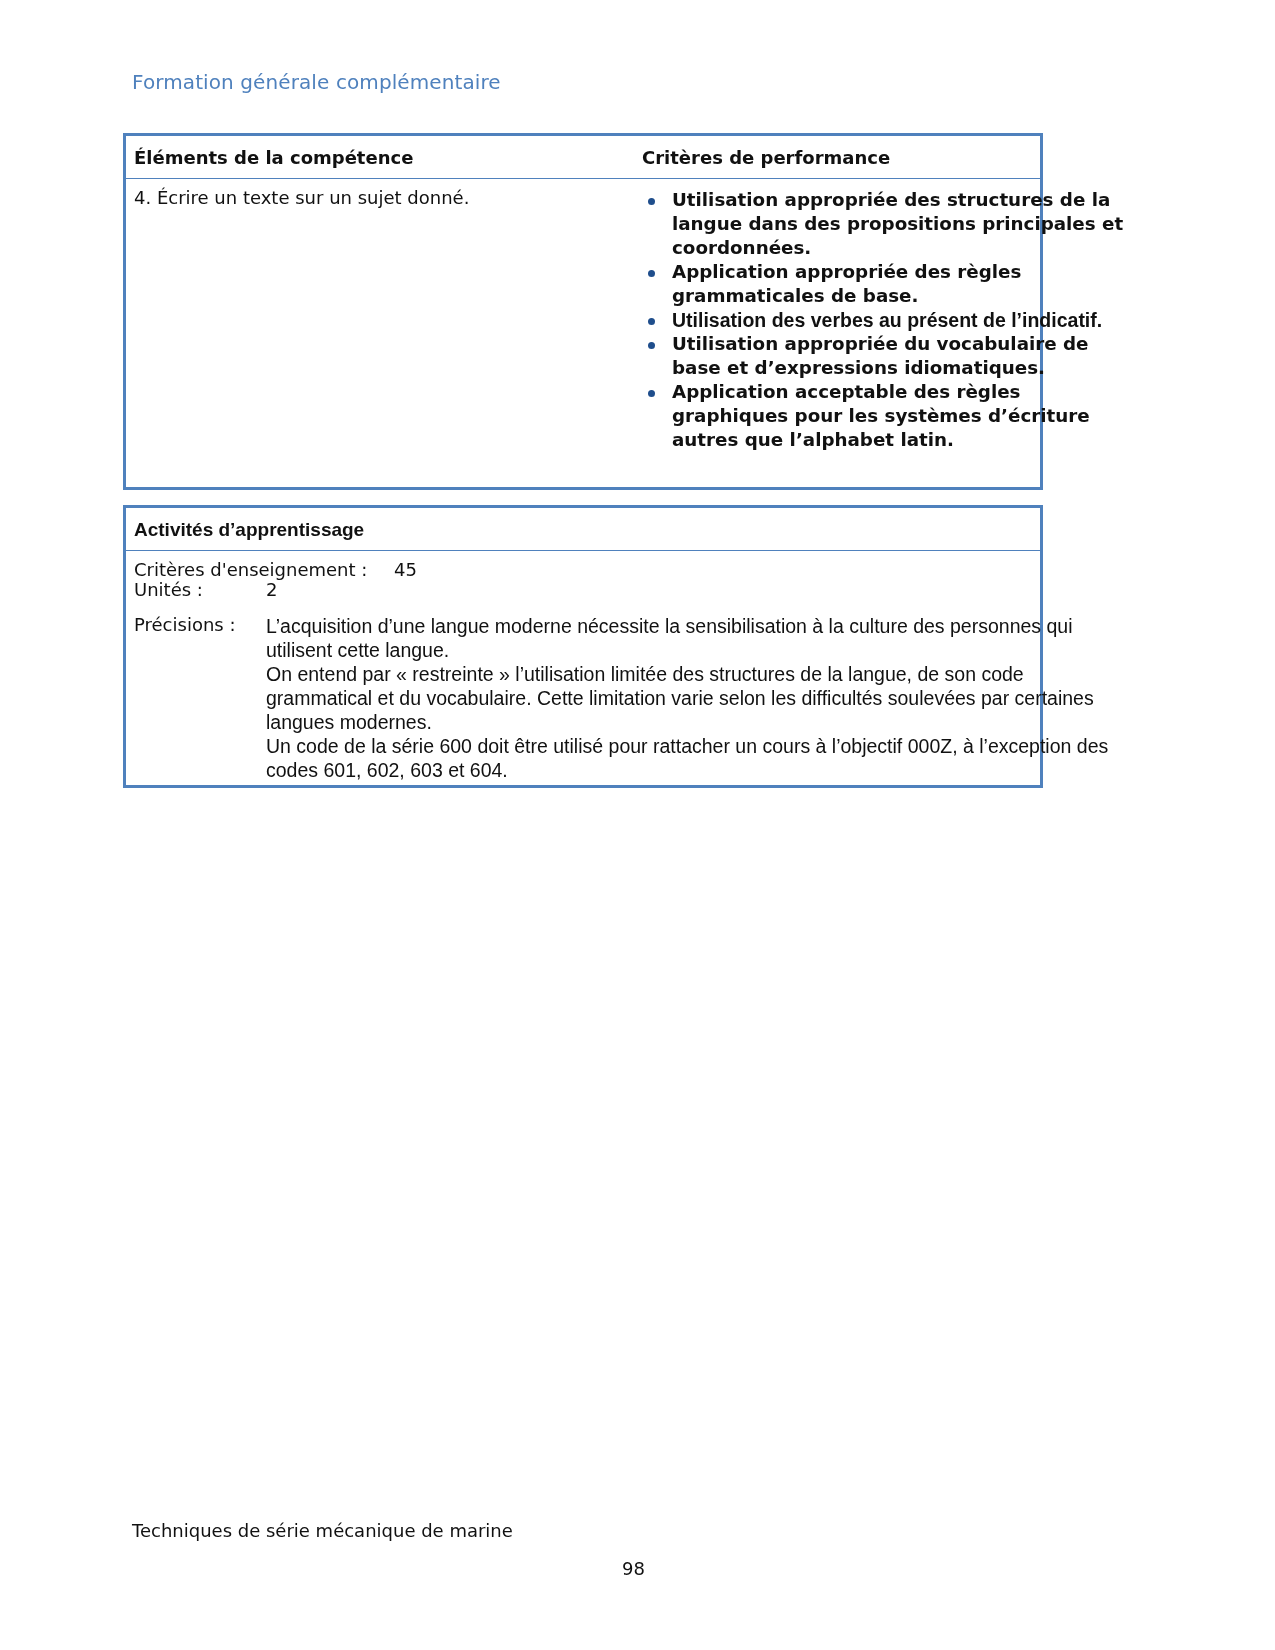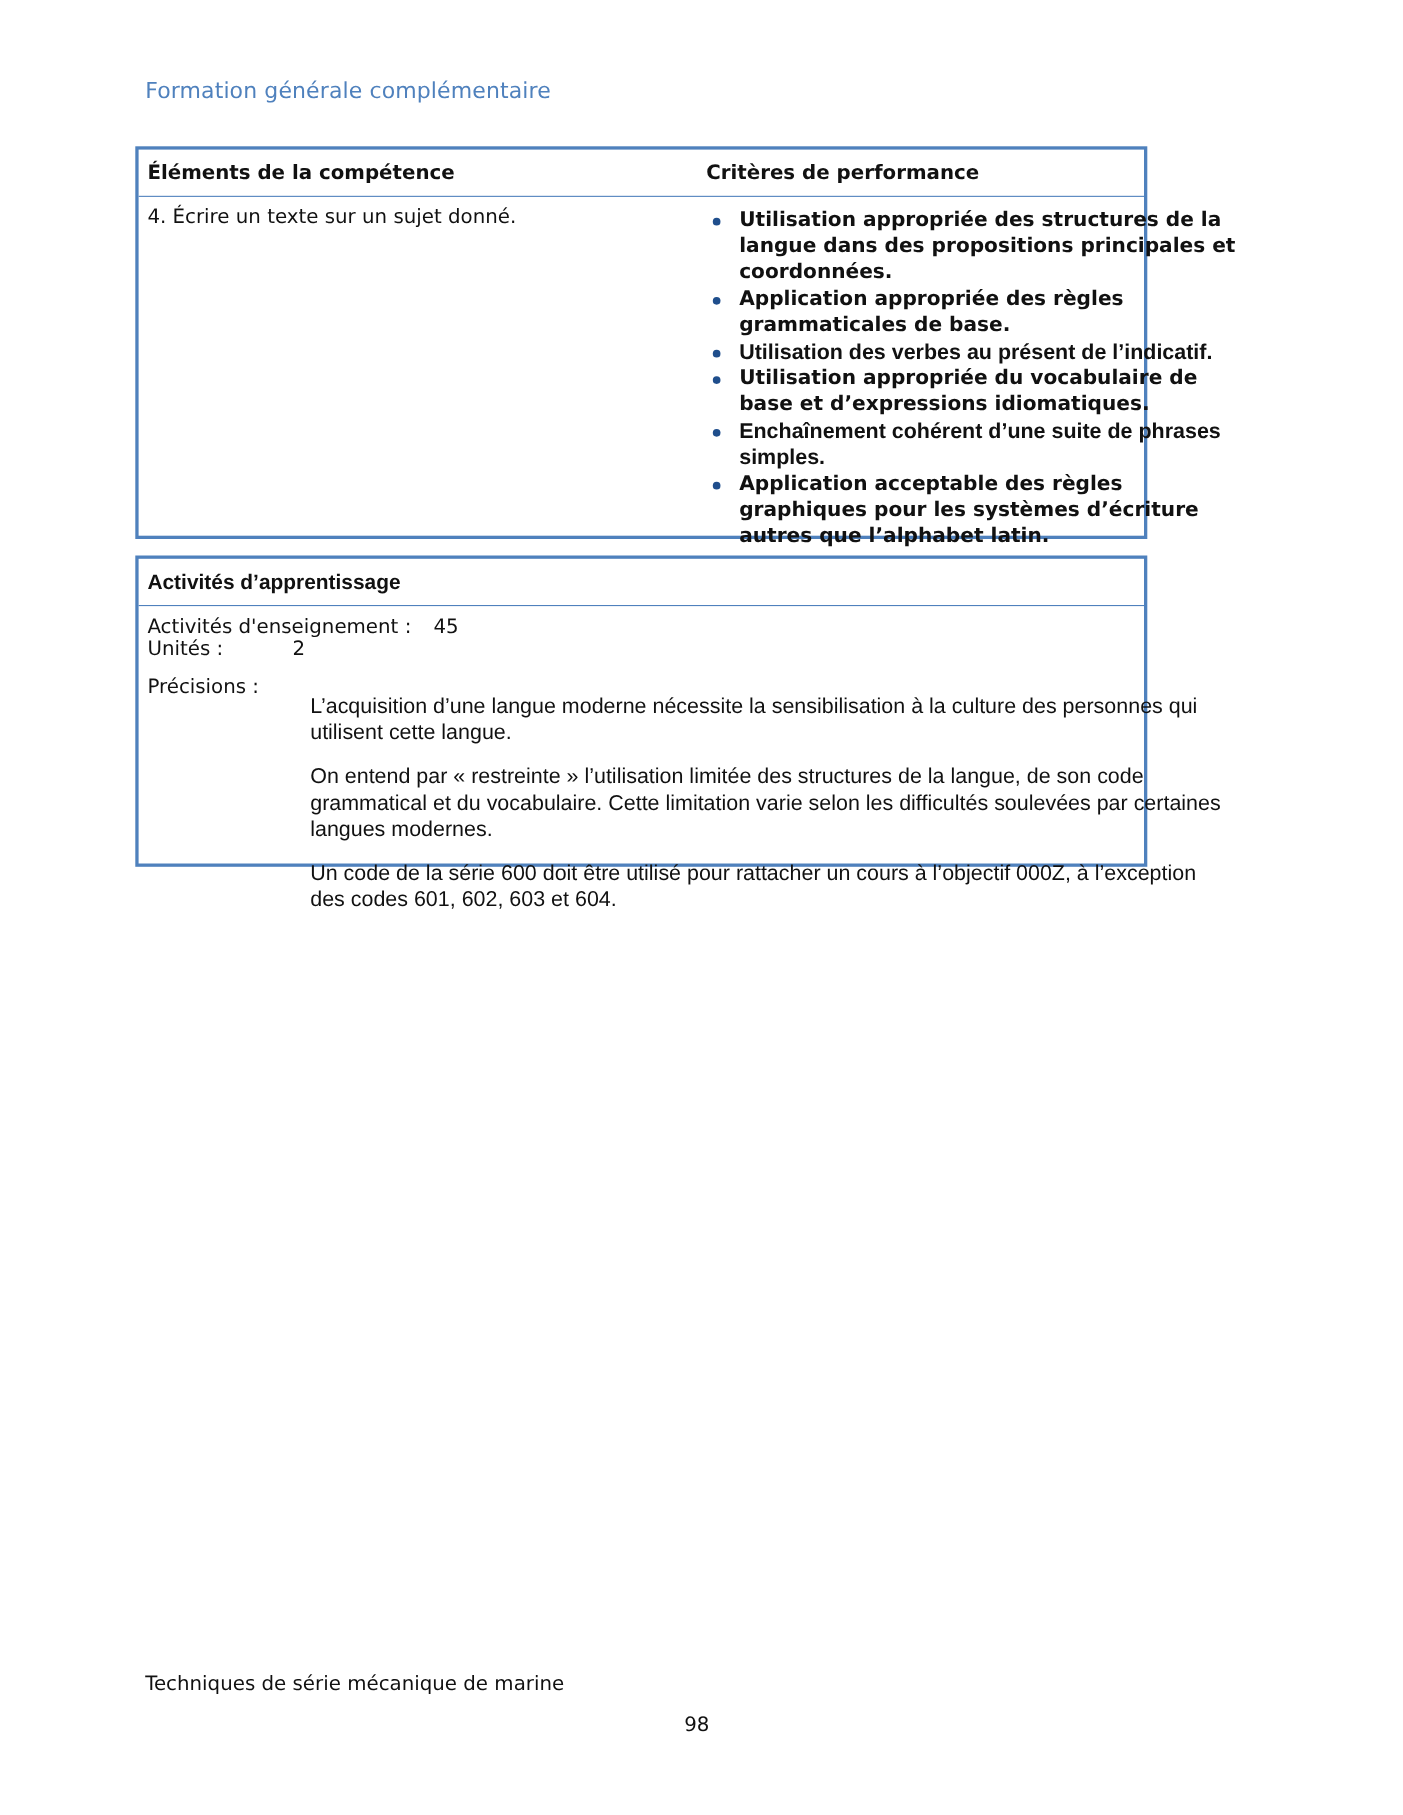--- a/index.html
+++ b/index.html
@@ -56,21 +56,21 @@
   .act-value { position: absolute; white-space: nowrap; }
   #row-periodes { top: 8px; }
   #row-periodes .act-value { left: 260px; }
   #row-unites { top: 28px; }
   #row-unites .act-value { left: 132px; }
   #row-precisions { top: 63px; }
   .precisions-text {
     position: absolute; left: 132px; top: 0; width: 860px; white-space: normal;
   }
   .precisions-text p {
-    margin: 16px; font-family: "Liberation Sans", sans-serif; font-size: 19.5px;
+    margin: 0; font-family: "Liberation Sans", sans-serif; font-size: 19.5px;
     line-height: 24px;
   }
 
   .footer-title {
     position: absolute; left: 132px; top: 1520px; font-size: 18px;
   }
   .page-number {
     position: absolute; left: 622px; top: 1558px; font-size: 18px;
   }
 </style>
@@ -98,37 +98,33 @@
       <li>
         <span class="bullet"></span>
         <span class="crit-text" style="font-family:'Liberation Sans',sans-serif;font-size:19.5px;">Utilisation des verbes au présent de l’indicatif.</span>
       </li>
       <li>
         <span class="bullet"></span>
         <span class="crit-text">Utilisation appropriée du vocabulaire de base et d’expressions idiomatiques.</span>
       </li>
       <li>
         <span class="bullet"></span>
-        <span class="crit-text" style="font-family:'Liberation Sans',sans-serif;font-size:19.5px;">Enchaînement cohérent d’une suite de phrases simples.</span>
-      </li>
-      <li>
-        <span class="bullet"></span>
         <span class="crit-text">Application acceptable des règles graphiques pour les systèmes d’écriture autres que l’alphabet latin.</span>
       </li>
     </ul>
   </div>
 </div>
 
 <div class="box" id="box-activites">
   <div class="box-head">
     <span class="head-cell head-act">Activités d’apprentissage</span>
   </div>
   <div class="act-body">
     <div class="act-row" id="row-periodes">
-      <span class="act-label">Activités d'enseignement :</span>
+      <span class="act-label">Critères d'enseignement :</span>
       <span class="act-value">45</span>
     </div>
     <div class="act-row" id="row-unites">
       <span class="act-label">Unités :</span>
       <span class="act-value">2</span>
     </div>
     <div class="act-row" id="row-precisions">
       <span class="act-label">Précisions :</span>
       <div class="precisions-text">
         <p>L’acquisition d’une langue moderne nécessite la sensibilisation à la culture des personnes qui utilisent cette langue.</p>

